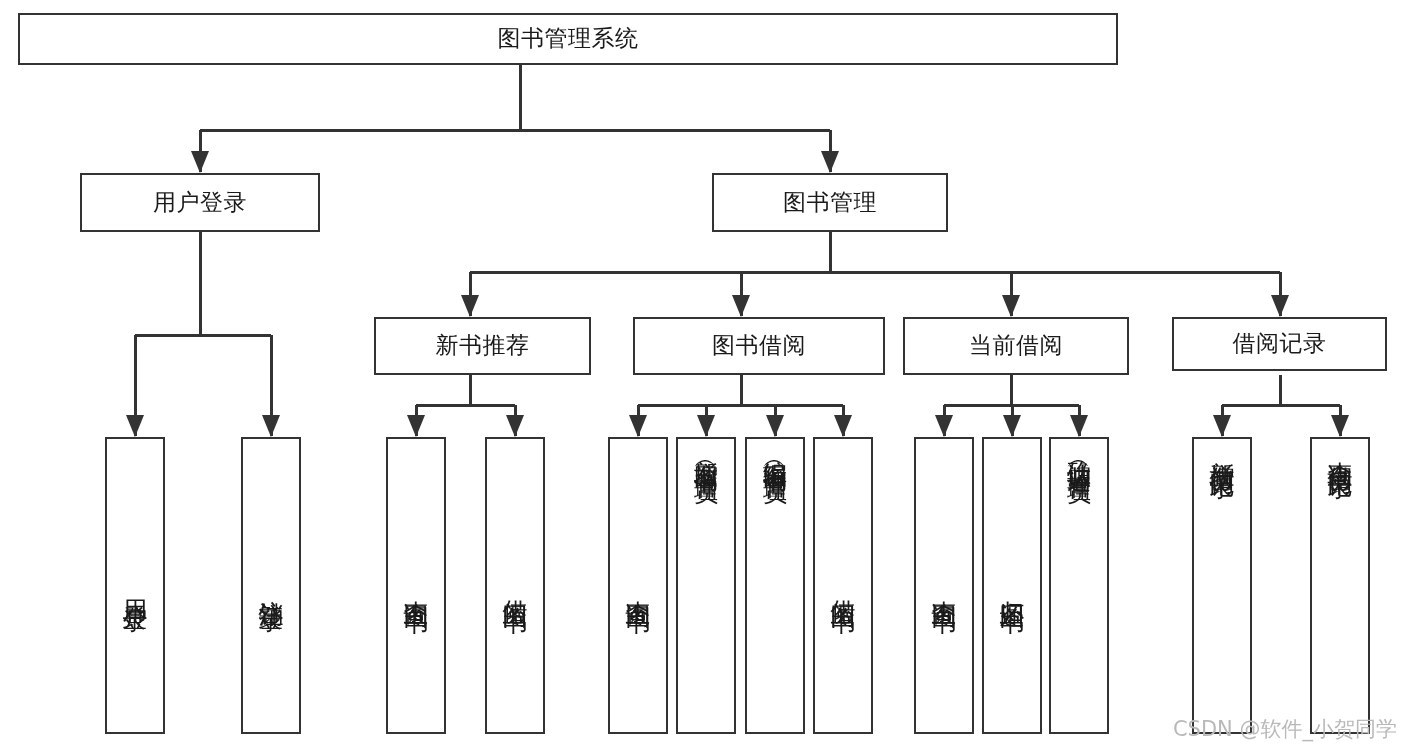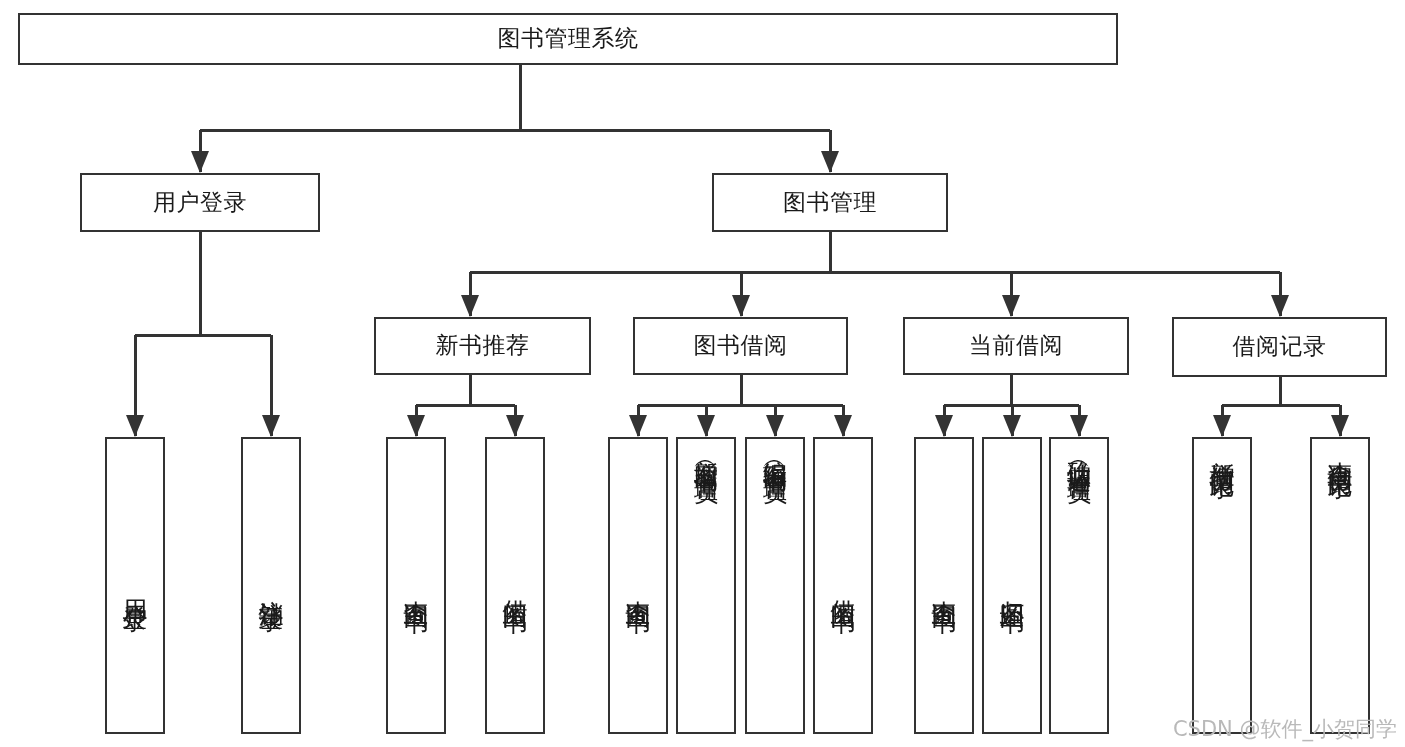--- a/index.html
+++ b/index.html
@@ -139,27 +139,27 @@
     </div>
     <div class="node h" style="left: 80px; top: 173px; width: 240px; height: 59px;">
       <span class="node-label">用户登录</span>
     </div>
     <div class="node h" style="left: 712px; top: 173px; width: 236px; height: 59px; font-family: Liberation Serif, serif;">
       <span class="node-label">图书管理</span>
     </div>
     <div class="node h" style="left: 361px; top: 317px; width: 217px; height: 58px; margin-left: 13px;">
       <span class="node-label">新书推荐</span>
     </div>
-    <div class="node h" style="left: 633px; top: 317px; width: 215px; height: 58px;">
+    <div class="node h" style="left: 633px; top: 317px; width: 252px; height: 58px;">
       <span class="node-label">图书借阅</span>
     </div>
     <div class="node h" style="left: 903px; top: 317px; width: 226px; height: 58px;">
       <span class="node-label">当前借阅</span>
     </div>
-    <div class="node h" style="left: 1172px; top: 317px; width: 215px; height: 60px;">
+    <div class="node h" style="left: 1172px; top: 317px; width: 215px; height: 54px;">
       <span class="node-label">借阅记录</span>
     </div>
     <div class="node v center-v" style="left: 105px; top: 437px; width: 60px; height: 297px;">
       <span class="node-label">用户登录</span>
     </div>
     <div class="node v center-v" style="left: 241px; top: 437px; width: 60px; height: 297px;">
       <span class="node-label">注销登录</span>
     </div>
     <div class="node v center-v" style="left: 386px; top: 437px; width: 60px; height: 297px;">
       <span class="node-label">查询图书</span>

